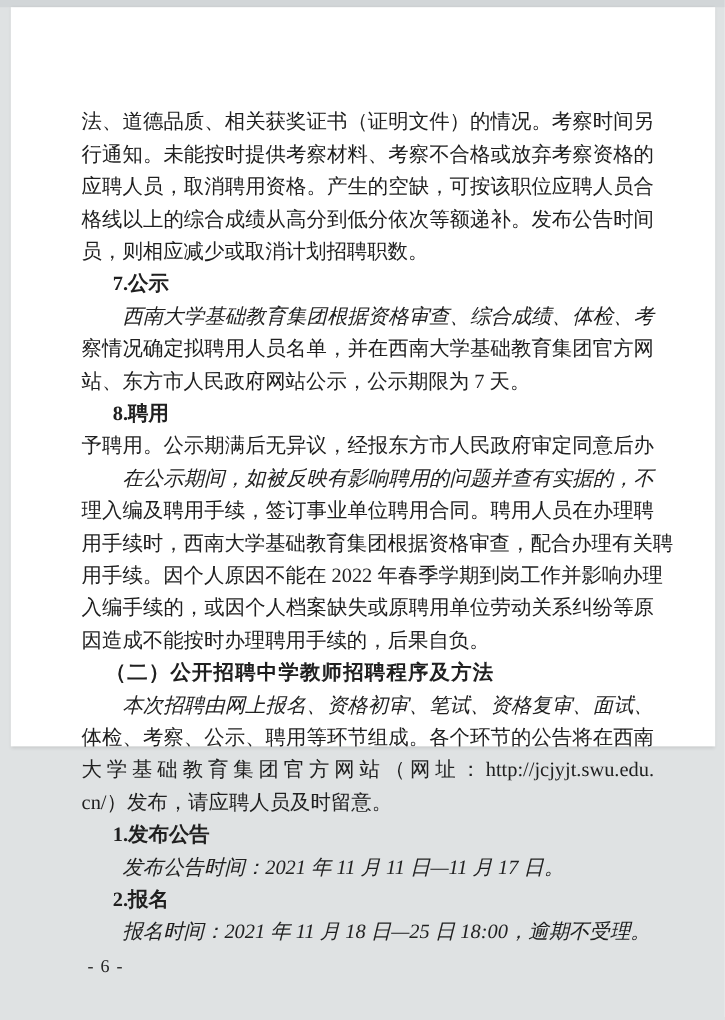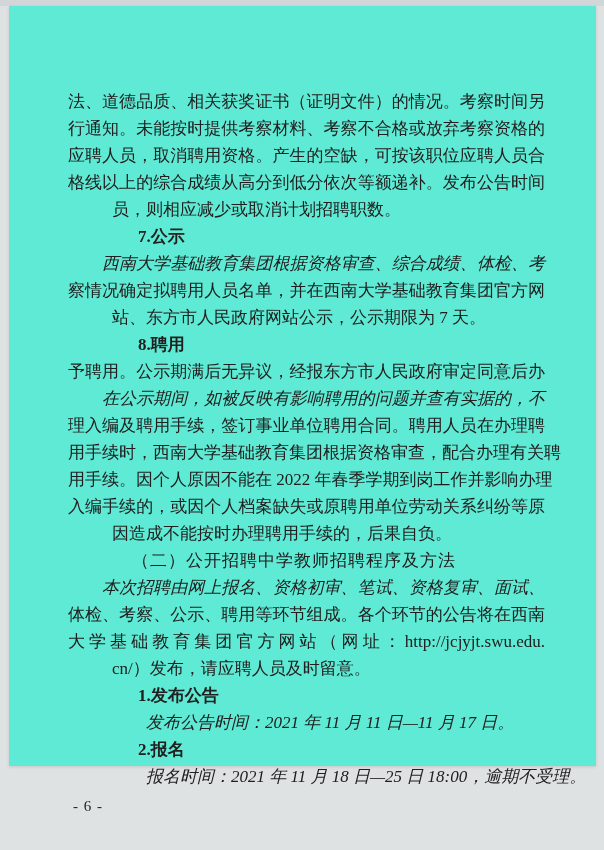--- a/index.html
+++ b/index.html
@@ -9,48 +9,47 @@
     overflow: hidden;
     position: relative;
     font-family: "Liberation Serif", "DejaVu Serif", serif;
   }
   .top-edge {
     position: absolute; left: 0; top: 0; width: 604px; height: 6px;
     background: #d2d6d8;
   }
   .page {
     position: absolute; left: 9px; top: 6px;
-    width: 587px; height: 760px;
-    background: #5eead4;
+    width: 587px; height: 616px;
+    background: #ffffff;
     box-shadow: 0 1px 3px rgba(0,0,0,0.12);
   }
   .content {
     position: absolute; left: 0; top: 0; right: 0;
     padding: 82px 51px 0 59px;
     color: #1f1f1f;
   }
   .t-line {
     font-size: 17px;
     line-height: 27px;
     height: 27px;
     text-align: justify;
     text-align-last: justify;
     white-space: nowrap;
     overflow: visible;
     color: #202020;
   }
   .t-line.last {
     text-align: left;
     text-align-last: left;
-    margin-left: 44px;
   }
   .t-line.indent   { padding-left: 34px; font-style: italic; }
   .t-line.heading  { padding-left: 26px; font-weight: 700; text-align: center; text-align-last: left; }
   .t-line.subheading {
-    padding-left: 20px; font-weight: 400;
+    padding-left: 20px; font-weight: 700;
     text-align: left; text-align-last: left;
     letter-spacing: 1px;
   }
   .page-number {
     padding-left: 5px;
     margin-top: 5px;
     font-size: 15px;
     line-height: 22px;
     color: #242424;
     letter-spacing: 1px;

